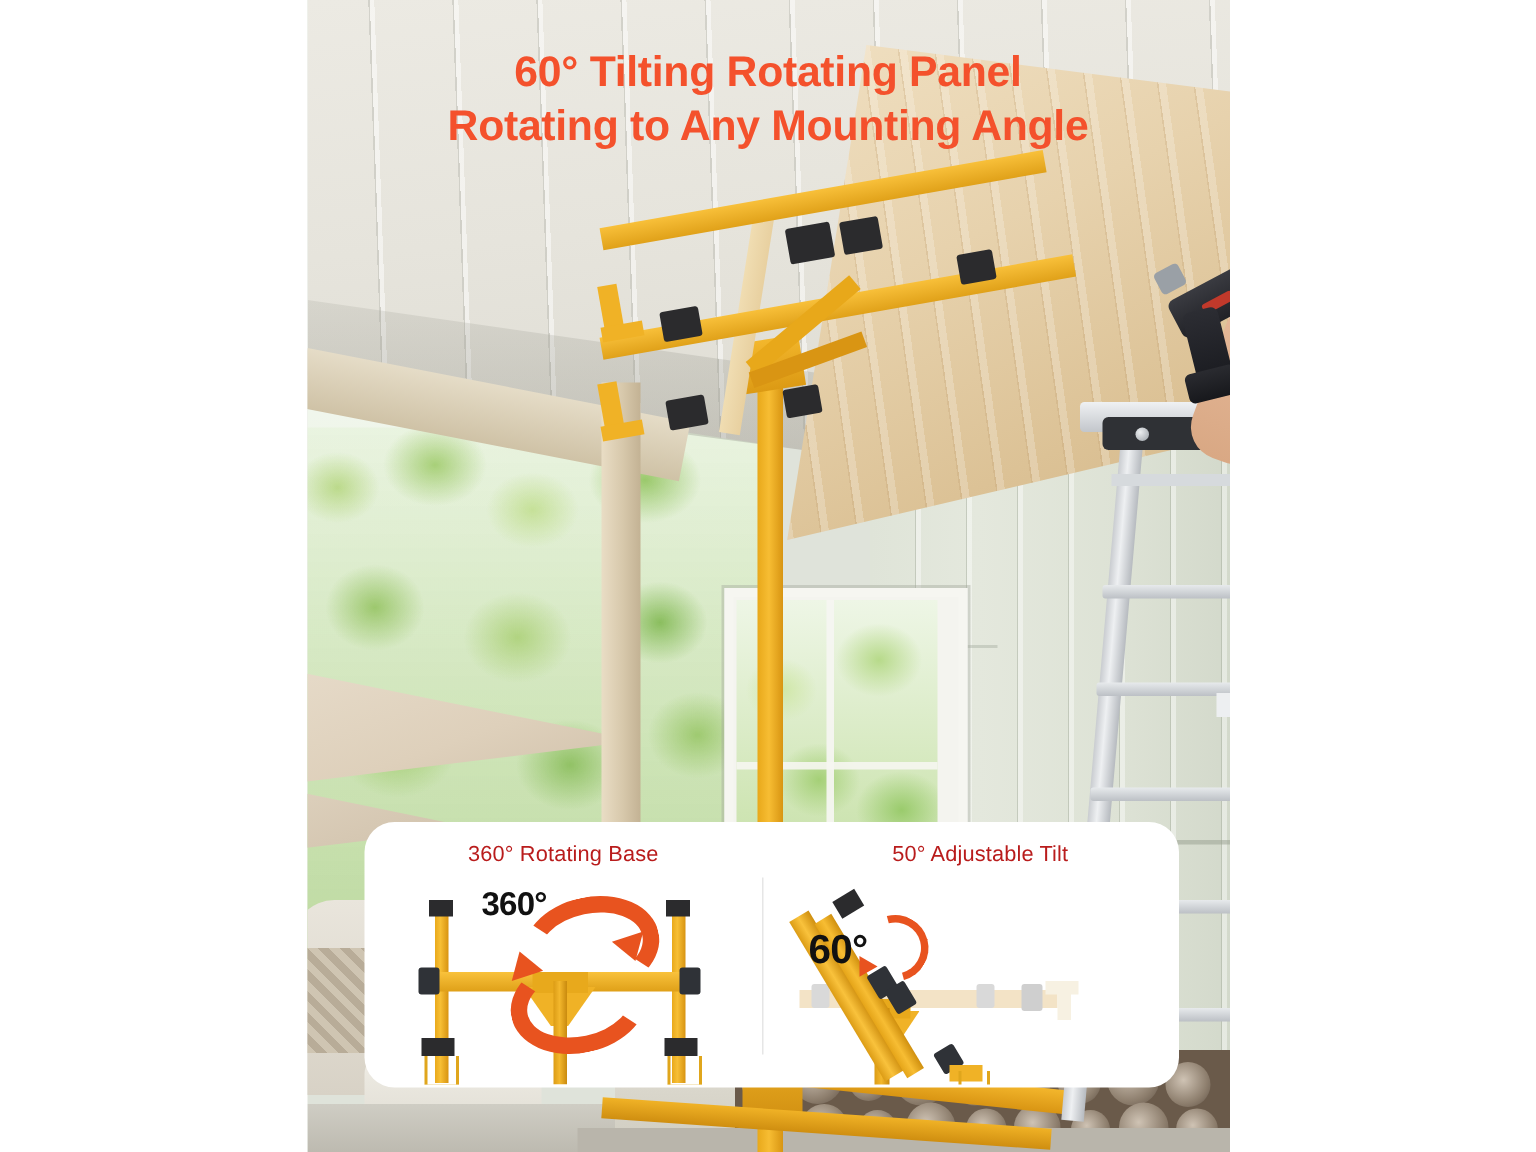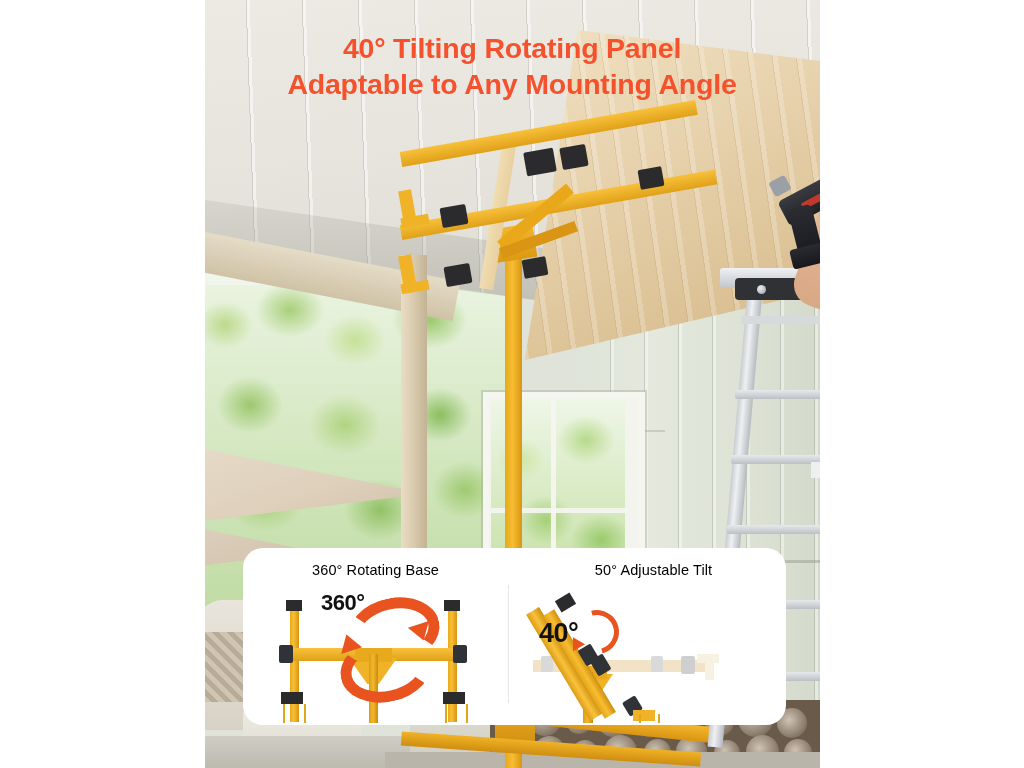--- a/index.html
+++ b/index.html
@@ -200,21 +200,21 @@
     position:absolute;left:243px;top:548px;width:543px;height:177px;
     background:#ffffff;border-radius:20px;
   }
   .card-col{position:absolute;top:0;width:265px;height:177px;}
   .col-left{left:0;}
   .col-right{left:278px;}
   .card-divider{position:absolute;left:265px;top:37px;width:1px;height:118px;
     background:#e6e6e6;}
   .card-title{
     position:absolute;top:14px;left:0;width:100%;text-align:center;
-    font-size:14.5px;color:#000000;letter-spacing:.1px;
+    font-size:14.5px;color:#b91c1c;letter-spacing:.1px;
   }
   .fig{position:absolute;left:0;top:40px;width:265px;height:135px;overflow:hidden;}
   .fig *{position:absolute;}
 
   
   .f-label{font-weight:bold;color:#111;}
   .lab360{left:78px;top:2px;font-size:22px;letter-spacing:-.5px;}
   .post-l{left:47px;top:14px;width:9px;height:120px;background:linear-gradient(90deg,#e9a91b,#f7bf35 40%,#d89412);}
   .post-r{left:205px;top:14px;width:9px;height:120px;background:linear-gradient(90deg,#e9a91b,#f7bf35 40%,#d89412);}
   .cross-bar{left:40px;top:60px;width:182px;height:13px;background:linear-gradient(180deg,#f9c23c,#dfa018);}
@@ -373,22 +373,22 @@
     <div class="arm-up"></div>
     <div class="watch"></div>
     <div class="drill-chk"></div>
     <div class="drill-body"></div>
     <div class="drill-red"></div>
     <div class="drill-grip"></div>
     <div class="drill-bat"></div>
   </div>
 
   <div class="headline">
-    <div>40° Tilting Rotating Panel</div>
-    <div>Adaptable to Any Mounting Angle</div>
+    <div>60° Tilting Rotating Panel</div>
+    <div>Rotating to Any Mounting Angle</div>
   </div>
 
   <div class="card">
     <div class="card-divider"></div>
 
     <div class="card-col col-left">
       <div class="card-title">360° Rotating Base</div>
       <div class="fig">
         <div class="post-l"></div>
         <div class="post-r"></div>
@@ -427,18 +427,18 @@
         <div class="tilt-bar"></div>
         <div class="tilt-bar2"></div>
         <div class="tilt-cap"></div>
         <div class="tilt-cl1"></div>
         <div class="tilt-cl2"></div>
         <div class="tilt-cl3"></div>
         <div class="tilt-foot"></div>
         <div class="tilt-skid"></div>
         <div class="arc60"></div>
         <div class="arc60-head"></div>
-        <div class="f-label lab60">40°</div>
+        <div class="f-label lab60">60°</div>
       </div>
     </div>
   </div>
 
 </div>
 
 </body></html>

